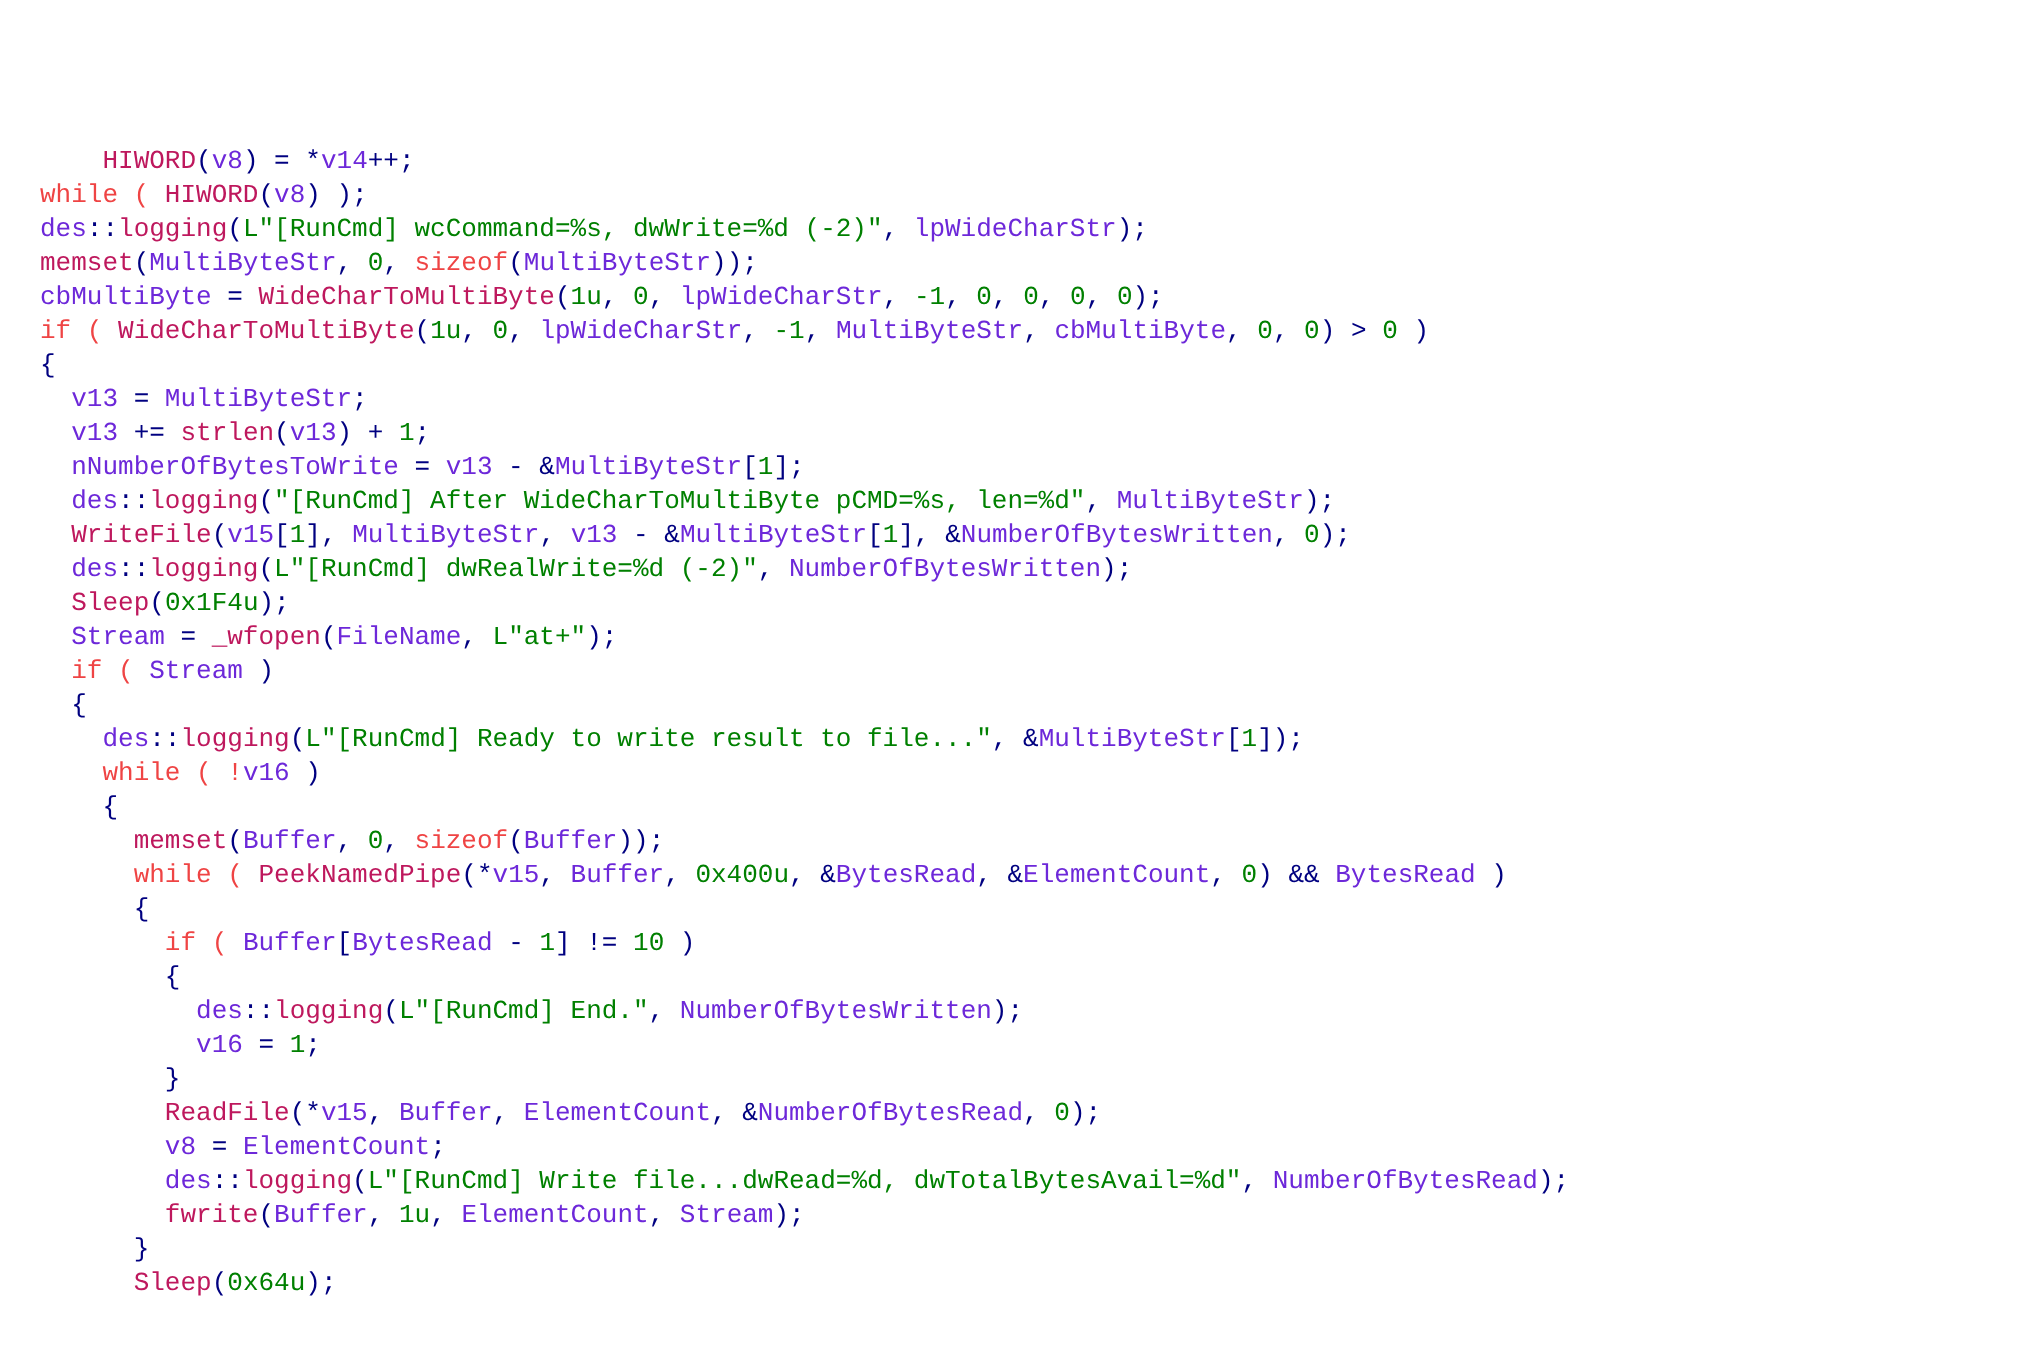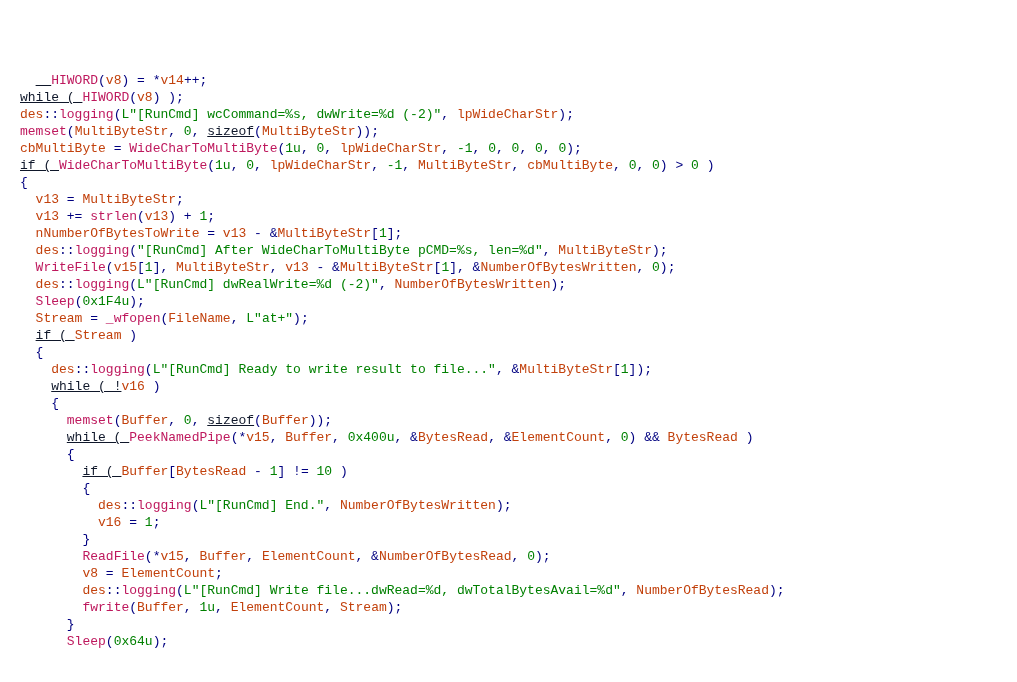--- a/index.html
+++ b/index.html
@@ -6,23 +6,23 @@
     margin: 0;
     padding: 4px 0 0 20px;
     font-family: Consolas, 'Courier New', monospace;
     font-size: 13px;
     line-height: 17px;
     background: #ffffff;
     color: #000080;
     white-space: pre;
   }
   .line { display: block; }
-  .kw { color: #0f172a; text-decoration: underline; }
+  .kw { color: #ef4444; }
   .fn { color: #be185d; }
-  .var { color: #c2410c; }
+  .var { color: #6d28d9; }
   .str { color: #008000; }
   .num { color: #008000; }
   .punc { color: #000080; }
 </style>
 </head>
 <body>
 
 
 
 <div id="code-container"><span class="line">  <span class="kw">  </span><span class="fn">HIWORD</span><span class="punc">(</span><span class="var">v8</span><span class="punc">) = *</span><span class="var">v14</span><span class="punc">++;</span></span><span class="line"><span class="kw">while ( </span><span class="fn">HIWORD</span><span class="punc">(</span><span class="var">v8</span><span class="punc">) );</span></span><span class="line"><span class="var">des</span><span class="punc">::</span><span class="fn">logging</span><span class="punc">(</span><span class="str">L"[RunCmd] wcCommand=%s, dwWrite=%d (-2)"</span><span class="punc">, </span><span class="var">lpWideCharStr</span><span class="punc">);</span></span><span class="line"><span class="fn">memset</span><span class="punc">(</span><span class="var">MultiByteStr</span><span class="punc">, </span><span class="num">0</span><span class="punc">, </span><span class="kw">sizeof</span><span class="punc">(</span><span class="var">MultiByteStr</span><span class="punc">));</span></span><span class="line"><span class="var">cbMultiByte</span><span class="punc"> = </span><span class="fn">WideCharToMultiByte</span><span class="punc">(</span><span class="num">1u</span><span class="punc">, </span><span class="num">0</span><span class="punc">, </span><span class="var">lpWideCharStr</span><span class="punc">, </span><span class="num">-1</span><span class="punc">, </span><span class="num">0</span><span class="punc">, </span><span class="num">0</span><span class="punc">, </span><span class="num">0</span><span class="punc">, </span><span class="num">0</span><span class="punc">);</span></span><span class="line"><span class="kw">if ( </span><span class="fn">WideCharToMultiByte</span><span class="punc">(</span><span class="num">1u</span><span class="punc">, </span><span class="num">0</span><span class="punc">, </span><span class="var">lpWideCharStr</span><span class="punc">, </span><span class="num">-1</span><span class="punc">, </span><span class="var">MultiByteStr</span><span class="punc">, </span><span class="var">cbMultiByte</span><span class="punc">, </span><span class="num">0</span><span class="punc">, </span><span class="num">0</span><span class="punc">) &gt; </span><span class="num">0</span><span class="punc"> )</span></span><span class="line"><span class="punc">{</span></span><span class="line">  <span class="var">v13</span><span class="punc"> = </span><span class="var">MultiByteStr</span><span class="punc">;</span></span><span class="line">  <span class="var">v13</span><span class="punc"> += </span><span class="fn">strlen</span><span class="punc">(</span><span class="var">v13</span><span class="punc">) + </span><span class="num">1</span><span class="punc">;</span></span><span class="line">  <span class="var">nNumberOfBytesToWrite</span><span class="punc"> = </span><span class="var">v13</span><span class="punc"> - &amp;</span><span class="var">MultiByteStr</span><span class="punc">[</span><span class="num">1</span><span class="punc">];</span></span><span class="line">  <span class="var">des</span><span class="punc">::</span><span class="fn">logging</span><span class="punc">(</span><span class="str">"[RunCmd] After WideCharToMultiByte pCMD=%s, len=%d"</span><span class="punc">, </span><span class="var">MultiByteStr</span><span class="punc">);</span></span><span class="line">  <span class="fn">WriteFile</span><span class="punc">(</span><span class="var">v15</span><span class="punc">[</span><span class="num">1</span><span class="punc">], </span><span class="var">MultiByteStr</span><span class="punc">, </span><span class="var">v13</span><span class="punc"> - &amp;</span><span class="var">MultiByteStr</span><span class="punc">[</span><span class="num">1</span><span class="punc">], &amp;</span><span class="var">NumberOfBytesWritten</span><span class="punc">, </span><span class="num">0</span><span class="punc">);</span></span><span class="line">  <span class="var">des</span><span class="punc">::</span><span class="fn">logging</span><span class="punc">(</span><span class="str">L"[RunCmd] dwRealWrite=%d (-2)"</span><span class="punc">, </span><span class="var">NumberOfBytesWritten</span><span class="punc">);</span></span><span class="line">  <span class="fn">Sleep</span><span class="punc">(</span><span class="num">0x1F4u</span><span class="punc">);</span></span><span class="line">  <span class="var">Stream</span><span class="punc"> = </span><span class="fn">_wfopen</span><span class="punc">(</span><span class="var">FileName</span><span class="punc">, </span><span class="str">L"at+"</span><span class="punc">);</span></span><span class="line">  <span class="kw">if ( </span><span class="var">Stream</span><span class="punc"> )</span></span><span class="line">  <span class="punc">{</span></span><span class="line">    <span class="var">des</span><span class="punc">::</span><span class="fn">logging</span><span class="punc">(</span><span class="str">L"[RunCmd] Ready to write result to file..."</span><span class="punc">, &amp;</span><span class="var">MultiByteStr</span><span class="punc">[</span><span class="num">1</span><span class="punc">]);</span></span><span class="line">    <span class="kw">while ( !</span><span class="var">v16</span><span class="punc"> )</span></span><span class="line">    <span class="punc">{</span></span><span class="line">      <span class="fn">memset</span><span class="punc">(</span><span class="var">Buffer</span><span class="punc">, </span><span class="num">0</span><span class="punc">, </span><span class="kw">sizeof</span><span class="punc">(</span><span class="var">Buffer</span><span class="punc">));</span></span><span class="line">      <span class="kw">while ( </span><span class="fn">PeekNamedPipe</span><span class="punc">(*</span><span class="var">v15</span><span class="punc">, </span><span class="var">Buffer</span><span class="punc">, </span><span class="num">0x400u</span><span class="punc">, &amp;</span><span class="var">BytesRead</span><span class="punc">, &amp;</span><span class="var">ElementCount</span><span class="punc">, </span><span class="num">0</span><span class="punc">) &amp;&amp; </span><span class="var">BytesRead</span><span class="punc"> )</span></span><span class="line">      <span class="punc">{</span></span><span class="line">        <span class="kw">if ( </span><span class="var">Buffer</span><span class="punc">[</span><span class="var">BytesRead</span><span class="punc"> - </span><span class="num">1</span><span class="punc">] != </span><span class="num">10</span><span class="punc"> )</span></span><span class="line">        <span class="punc">{</span></span><span class="line">          <span class="var">des</span><span class="punc">::</span><span class="fn">logging</span><span class="punc">(</span><span class="str">L"[RunCmd] End."</span><span class="punc">, </span><span class="var">NumberOfBytesWritten</span><span class="punc">);</span></span><span class="line">          <span class="var">v16</span><span class="punc"> = </span><span class="num">1</span><span class="punc">;</span></span><span class="line">        <span class="punc">}</span></span><span class="line">        <span class="fn">ReadFile</span><span class="punc">(*</span><span class="var">v15</span><span class="punc">, </span><span class="var">Buffer</span><span class="punc">, </span><span class="var">ElementCount</span><span class="punc">, &amp;</span><span class="var">NumberOfBytesRead</span><span class="punc">, </span><span class="num">0</span><span class="punc">);</span></span><span class="line">        <span class="var">v8</span><span class="punc"> = </span><span class="var">ElementCount</span><span class="punc">;</span></span><span class="line">        <span class="var">des</span><span class="punc">::</span><span class="fn">logging</span><span class="punc">(</span><span class="str">L"[RunCmd] Write file...dwRead=%d, dwTotalBytesAvail=%d"</span><span class="punc">, </span><span class="var">NumberOfBytesRead</span><span class="punc">);</span></span><span class="line">        <span class="fn">fwrite</span><span class="punc">(</span><span class="var">Buffer</span><span class="punc">, </span><span class="num">1u</span><span class="punc">, </span><span class="var">ElementCount</span><span class="punc">, </span><span class="var">Stream</span><span class="punc">);</span></span><span class="line">      <span class="punc">}</span></span><span class="line">      <span class="fn">Sleep</span><span class="punc">(</span><span class="num">0x64u</span><span class="punc">);</span></span></div>

